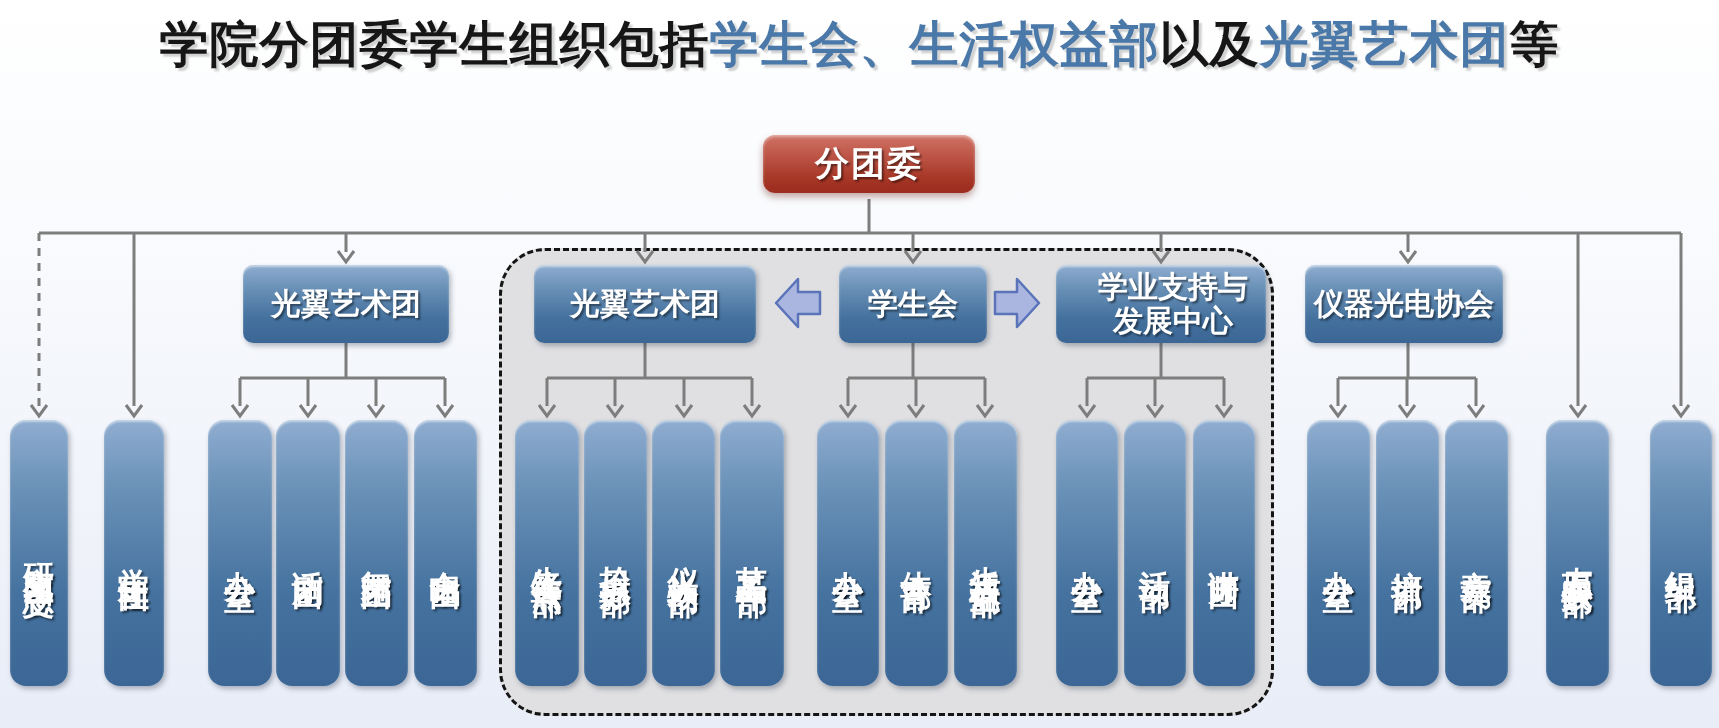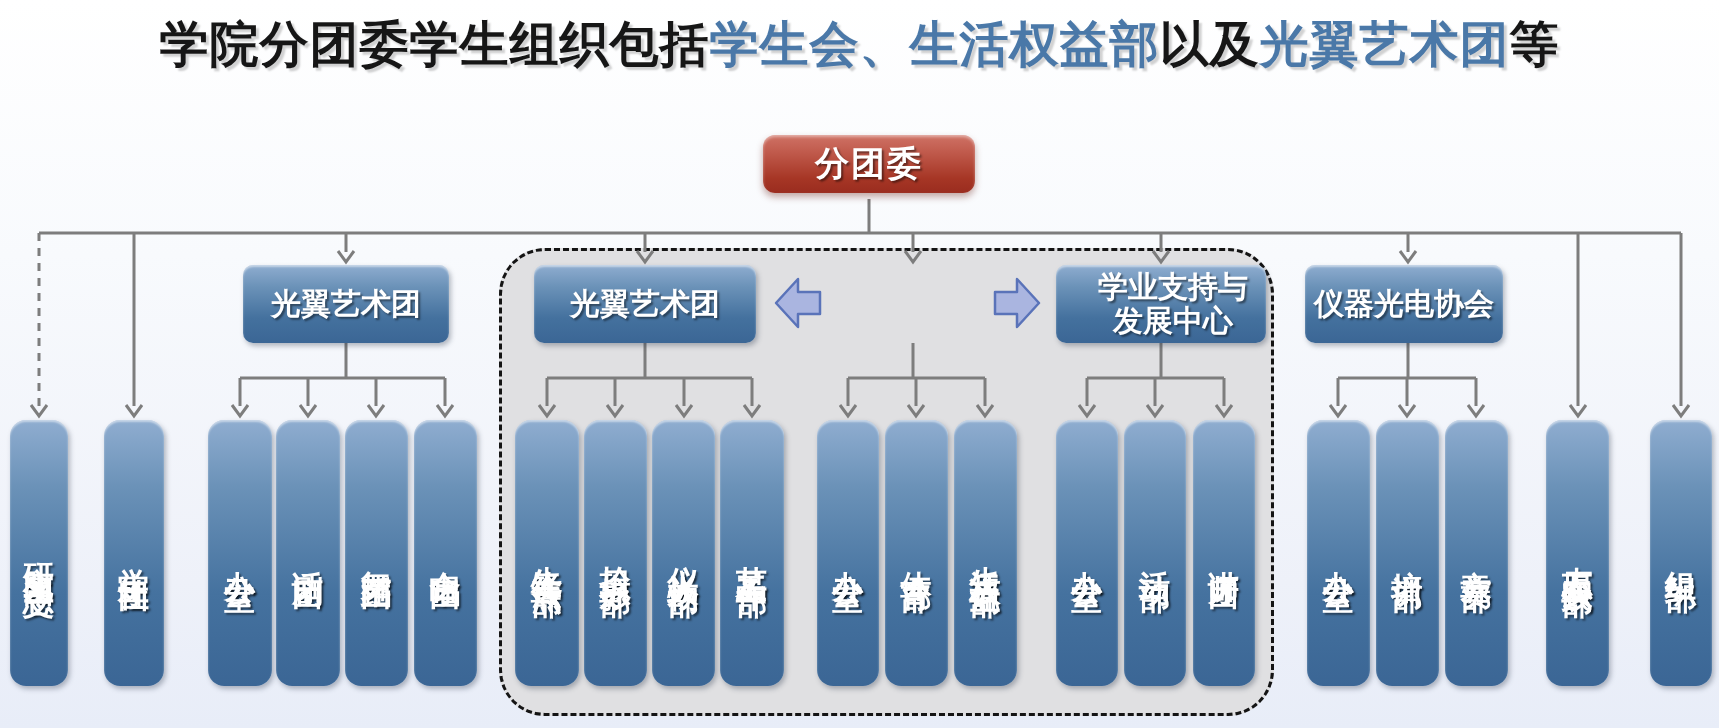--- a/index.html
+++ b/index.html
@@ -80,20 +80,21 @@
              M1079 405 L1087 416 L1095 405 M1147 405 L1155 416 L1163 405 M1216 405 L1224 416 L1232 405
              M1330 405 L1338 416 L1346 405 M1399 405 L1407 416 L1415 405 M1468 405 L1476 416 L1484 405" stroke="#7d7d7d" stroke-width="3" fill="none"></path>
     <polygon points="820,292 798,292 798,279 776,303 798,327 798,314 820,314" fill="#aab5e0" stroke="#5a73b9" stroke-width="2.5" stroke-linejoin="round"></polygon>
     <polygon points="995,292 1017,292 1017,279 1039,303 1017,327 1017,314 995,314" fill="#aab5e0" stroke="#5a73b9" stroke-width="2.5" stroke-linejoin="round"></polygon>
   </svg>
 
   <div class="node root-box">分团委</div>
 
   <div class="node hbox" style="left:243px;width:206px;">光翼艺术团</div>
   <div class="node hbox" style="left:534px;width:222px;">光翼艺术团</div>
+  <div class="node hbox" style="left:839px;width:148px;">学生会</div>
   <div class="node hbox" style="left:1056px;width:210px;padding-left:32px;">学业支持与发展中心</div>
   <div class="node hbox" style="left:1305px;width:198px;">仪器光电协会</div>
 
   <div class="node vbox" style="left:10px;width:58px;">研究生团总支</div>
   <div class="node vbox" style="left:104px;width:60px;">学生社团</div>
   <div class="node vbox" style="left:1546px;width:63px;">志愿实践部</div>
   <div class="node vbox" style="left:1650px;width:62px;">组织部</div>
 
   <div class="node vbox" style="left:208px;width:64px;">办公室</div>
   <div class="node vbox" style="left:276px;width:64px;">话剧团</div>

